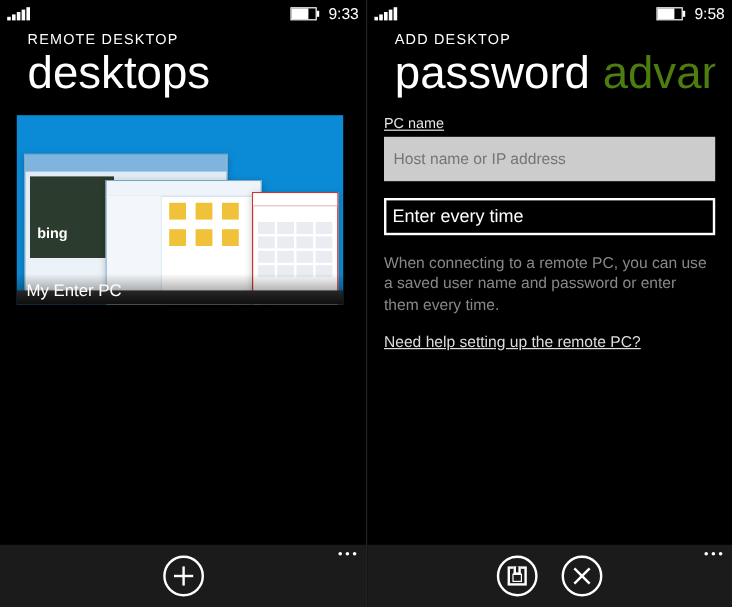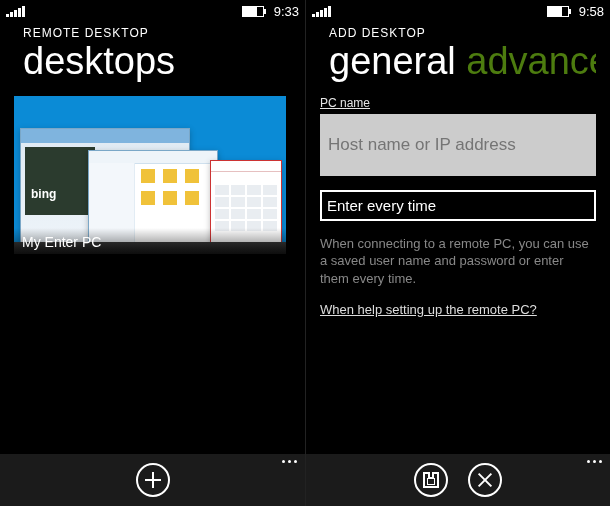--- a/index.html
+++ b/index.html
@@ -115,22 +115,22 @@
   
   .formlabel {
     font-size: 12px; color: #e5e5e5;
     margin-bottom: 4px;
     text-decoration: underline;
   }
   .textbox {
     width: 100%;
     background: #ccc; color: #555;
     border: none;
-    padding: 21px 8px;
-    font-size: 17px;
+    padding: 11px 8px;
+    font-size: 13px;
   }
   .picker {
     width: 100%;
     border: 2px solid #fff;
     padding: 5px 5px;
     font-size: 15px;
     color: #fff;
     cursor: pointer;
   }
   .helptext {
@@ -286,32 +286,32 @@
     <div class="spacer"></div>
     <div class="battery">
         <div class="fill"></div>
       </div>
     <div class="time">9:58</div>
   </div>
 
   <div class="header">
     <div class="appname">ADD DESKTOP</div>
     <div class="pagetitle">
-      <span>general</span>
+      <span>password</span>
       <span class="dim"> </span><span class="dim">advance</span>
     </div>
   </div>
 
   <div class="content">
     <div class="formlabel">PC name</div>
     <input class="textbox" type="text" placeholder="Host name or IP address" style="">
     <div class="gap"></div>
     <div class="picker">Enter every time</div>
     <div class="helptext">When connecting to a remote PC, you can use a saved user name and password or enter them every time.</div>
-    <a class="helplink">When help setting up the remote PC?</a>
+    <a class="helplink">Need help setting up the remote PC?</a>
   </div>
 
   <div class="appbar">
     <div class="btn" title="save">
       <div class="floppy"></div>
     </div>
     <div class="btn" title="cancel">
       <div class="xmark"></div>
     </div>
     <div class="dots">

